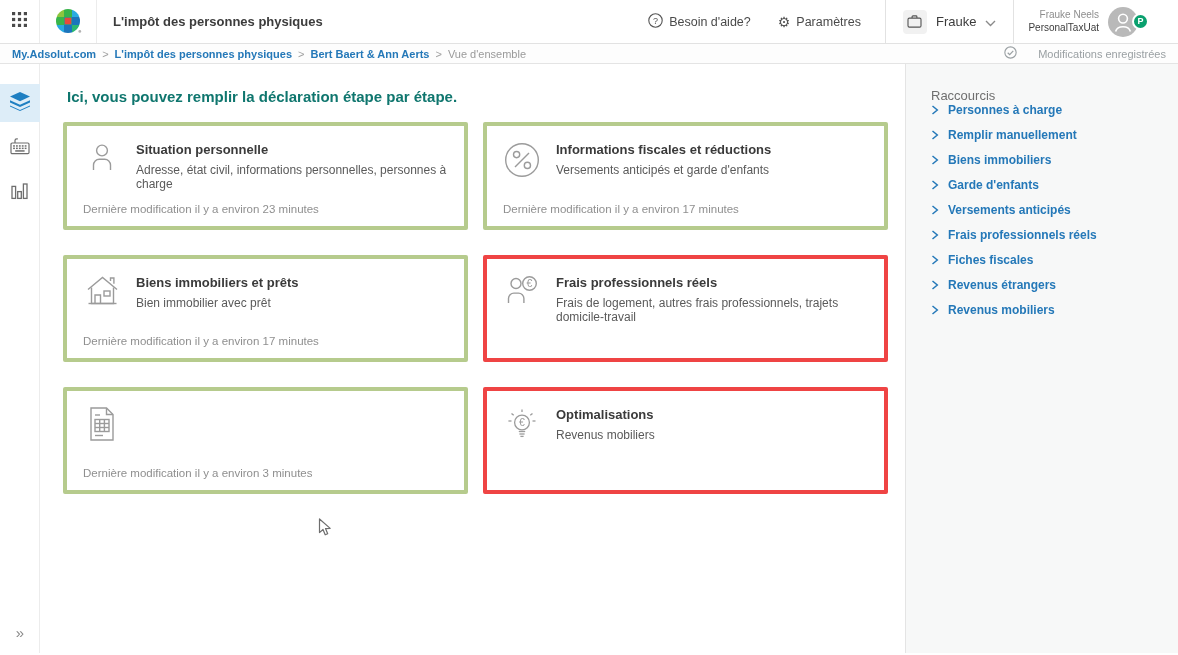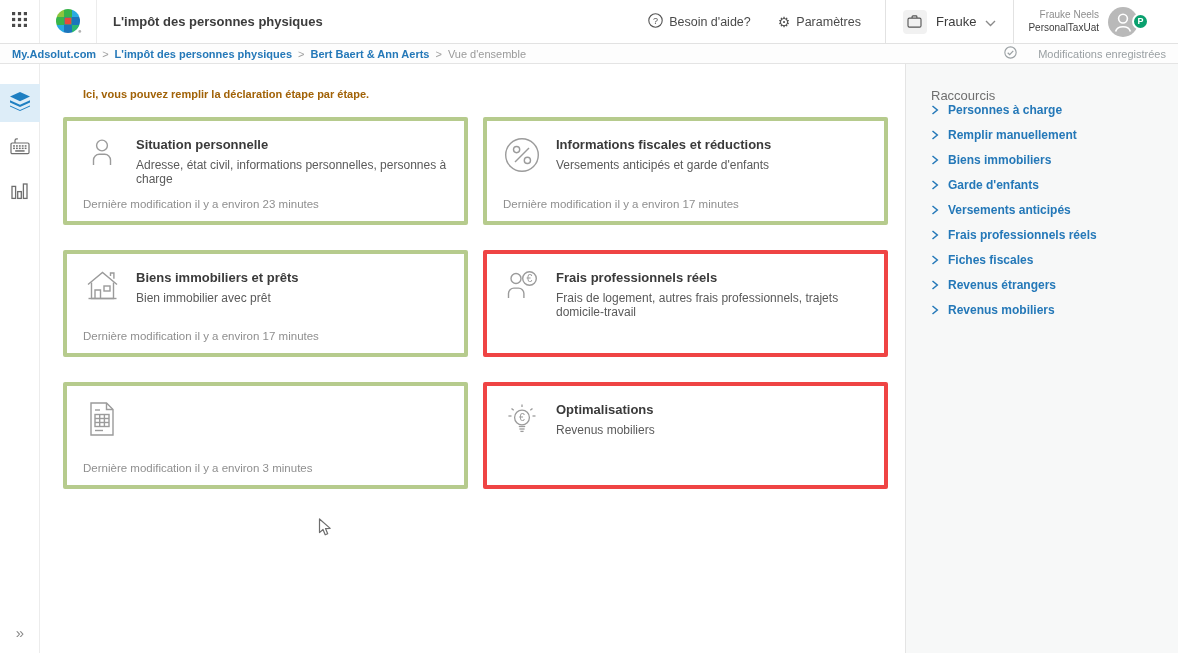--- a/index.html
+++ b/index.html
@@ -35,21 +35,21 @@
   .crumb-current { color:#9a9a9a; white-space:nowrap; }
   .save-status { margin-left:auto; display:flex; align-items:center; gap:21px; color:#9aa0a3; font-size:11px; }
   
   .page-body { display:flex; height:589px; }
   .leftnav { width:40px; border-right:1px solid #ececec; display:flex; flex-direction:column; align-items:center; padding-top:20px; position:relative; flex:0 0 40px; }
   .nav-item { width:40px; height:38px; display:flex; align-items:center; justify-content:center; cursor:pointer; margin-bottom:7px; }
   .nav-item.active { background:#ddedf8; }
   .nav-collapse { position:absolute; bottom:12px; left:0; width:40px; text-align:center; color:#8a8a8a; font-size:15px; cursor:pointer; }
   
   .main { flex:1; padding:24px 17px 0 23px; position:relative; background:#fff; }
-  .page-heading { margin:0 0 17px 20px; font-size:11px; font-weight:700; color:#a16207; }
+  .page-heading { margin:0 0 17px 4px; font-size:15px; font-weight:700; color:#0f766e; }
   .cards { display:grid; grid-template-columns:1fr 1fr; column-gap:15px; row-gap:25px; max-width:826px; }
   .card { background:#fff; border:4px solid #ef4444; border-radius:2px; padding:14px 16px 11px; display:flex; flex-direction:column; cursor:pointer; }
   .card.done { border-color:#b6cb8d; }
   .card:nth-child(-n+2) { min-height:86px; }
   .card:nth-child(n+3) { min-height:107px; }
   .card-top { display:flex; gap:15px; align-items:flex-start; }
   .card-icon { flex:0 0 38px; display:flex; justify-content:center; padding-top:1px; }
   .card-title { font-size:13px; font-weight:700; color:#3a3a3a; margin:2px 0 6px; }
   .card-desc { font-size:12px; color:#5a5a5a; }
   .card-footer { margin-top:auto; padding-top:12px; font-size:11.5px; color:#8f8f8f; }

